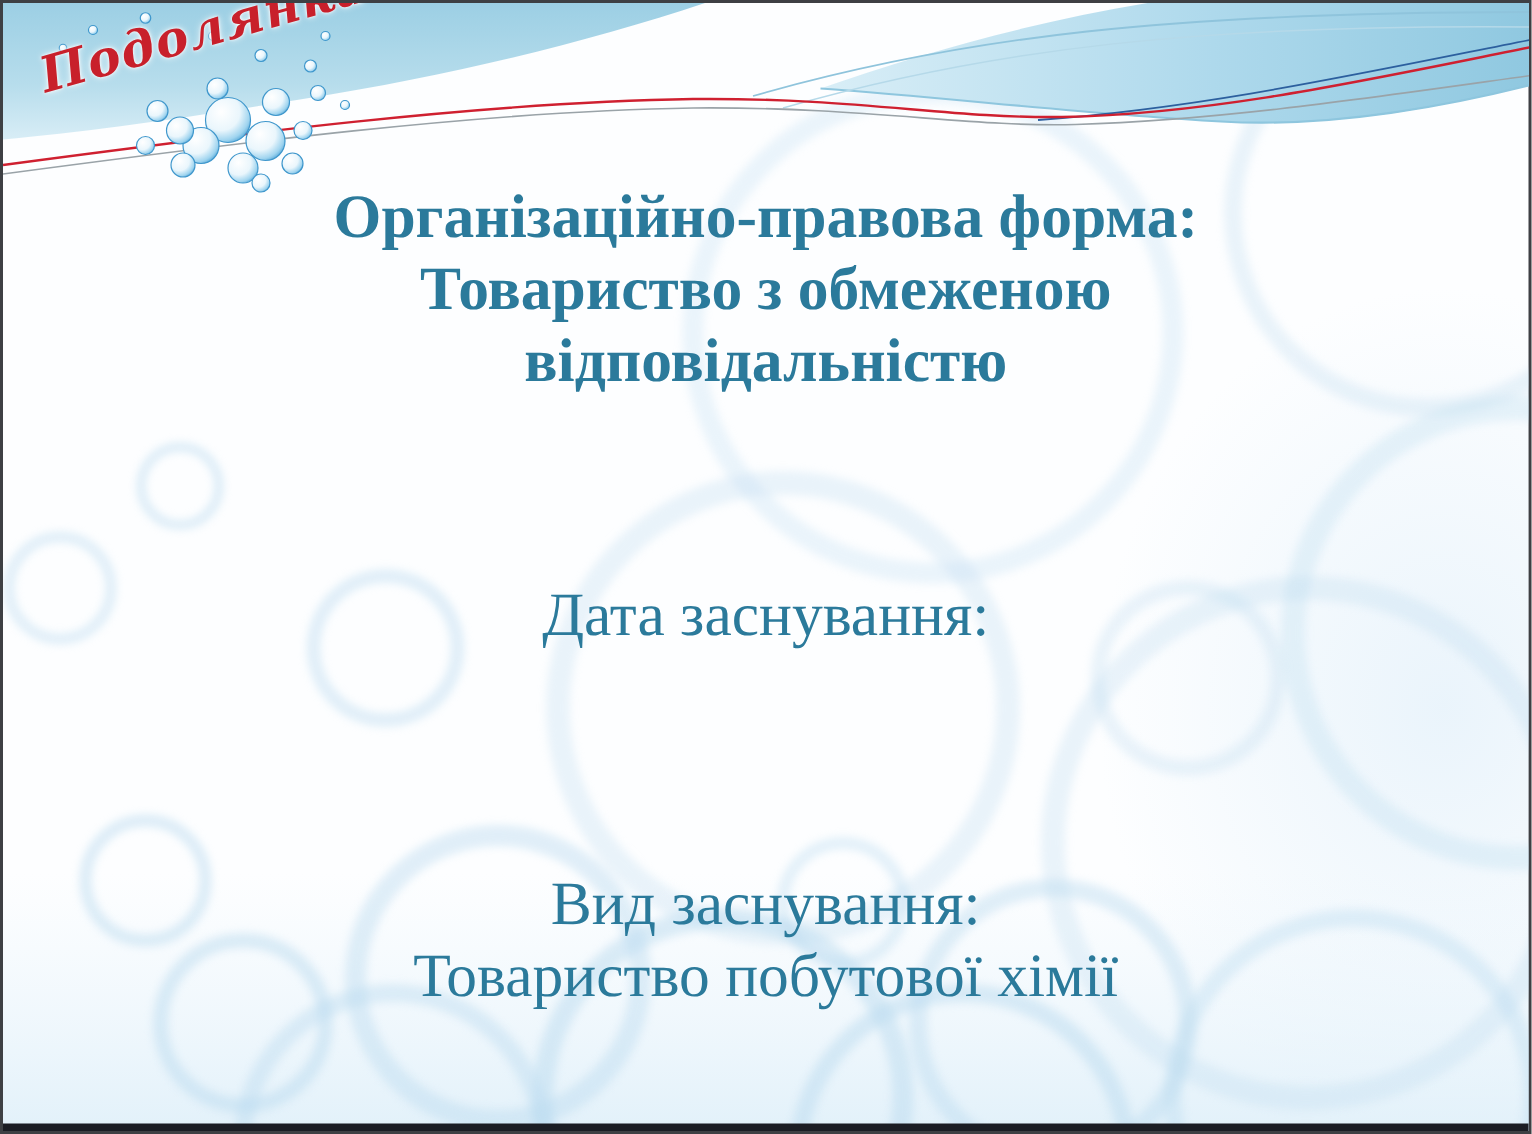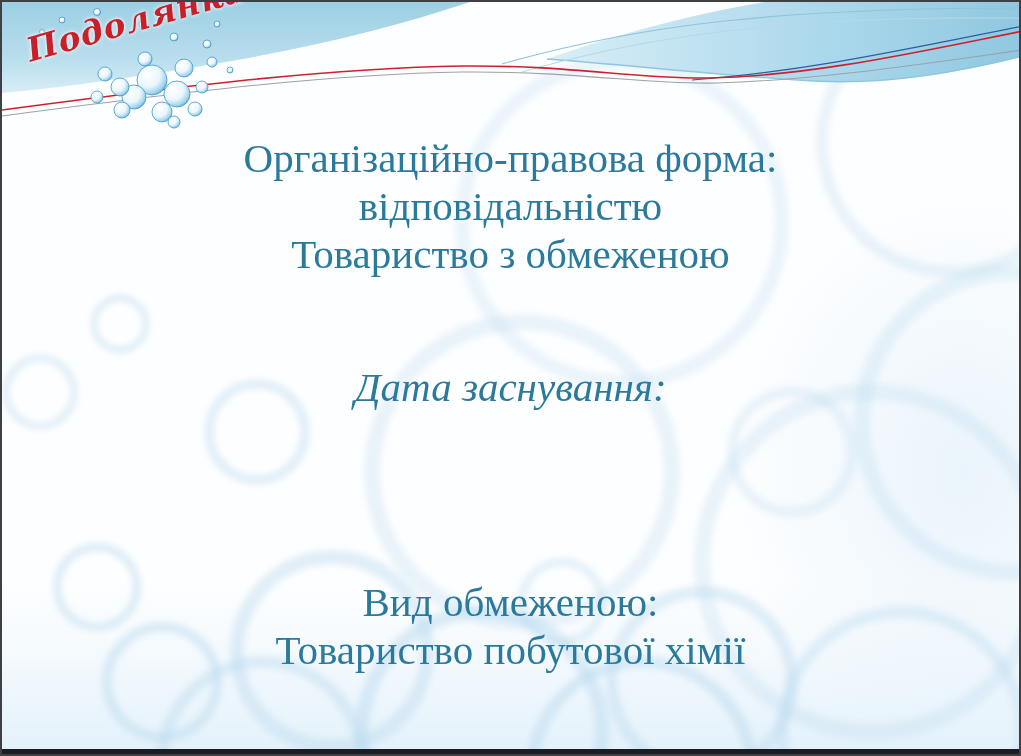--- a/index.html
+++ b/index.html
@@ -26,22 +26,22 @@
     text-shadow:0 0 2px #ffffff,0 0 5px rgba(255,255,255,.9);
     white-space:nowrap;
   }
   .textblock{
     position:absolute;left:0;width:100%;z-index:2;
     text-align:center;
     color:#2b7a9b;
     font-size:41px;line-height:48px;
     font-family:"Liberation Serif","DejaVu Serif",serif;
   }
-  .block-1{top:132px;}
-  .block-2{top:361px;font-style:italic;}
+  .block-1{top:118px;font-weight:bold;}
+  .block-2{top:383px;}
   .block-3{top:576px;}
   .bottom-bar{
     position:absolute;left:0;bottom:0;width:100%;height:5px;
     background:#1b1d24;z-index:4;
   }
 </style>
 </head>
 <body>
 
 <div class="slide">
@@ -135,27 +135,27 @@
       <circle cx="215" cy="22" r="3"></circle>
       <circle cx="40" cy="30" r="2.5"></circle>
       <circle cx="228" cy="68" r="3"></circle>
     </g>
   </svg>
 
   <div class="logo">Подолянка</div>
 
   <div class="textblock block-1">
     <div>Організаційно-правова форма:</div>
+    <div>Товариство з обмеженою</div>
     <div>відповідальністю</div>
-    <div>Товариство з обмеженою</div>
   </div>
 
   <div class="textblock block-2">
     <div>Дата заснування:</div>
   </div>
 
   <div class="textblock block-3">
-    <div>Вид обмеженою:</div>
+    <div>Вид заснування:</div>
     <div>Товариство побутової хімії</div>
   </div>
 
   <div class="bottom-bar"></div>
 </div>
 
 </body></html>

